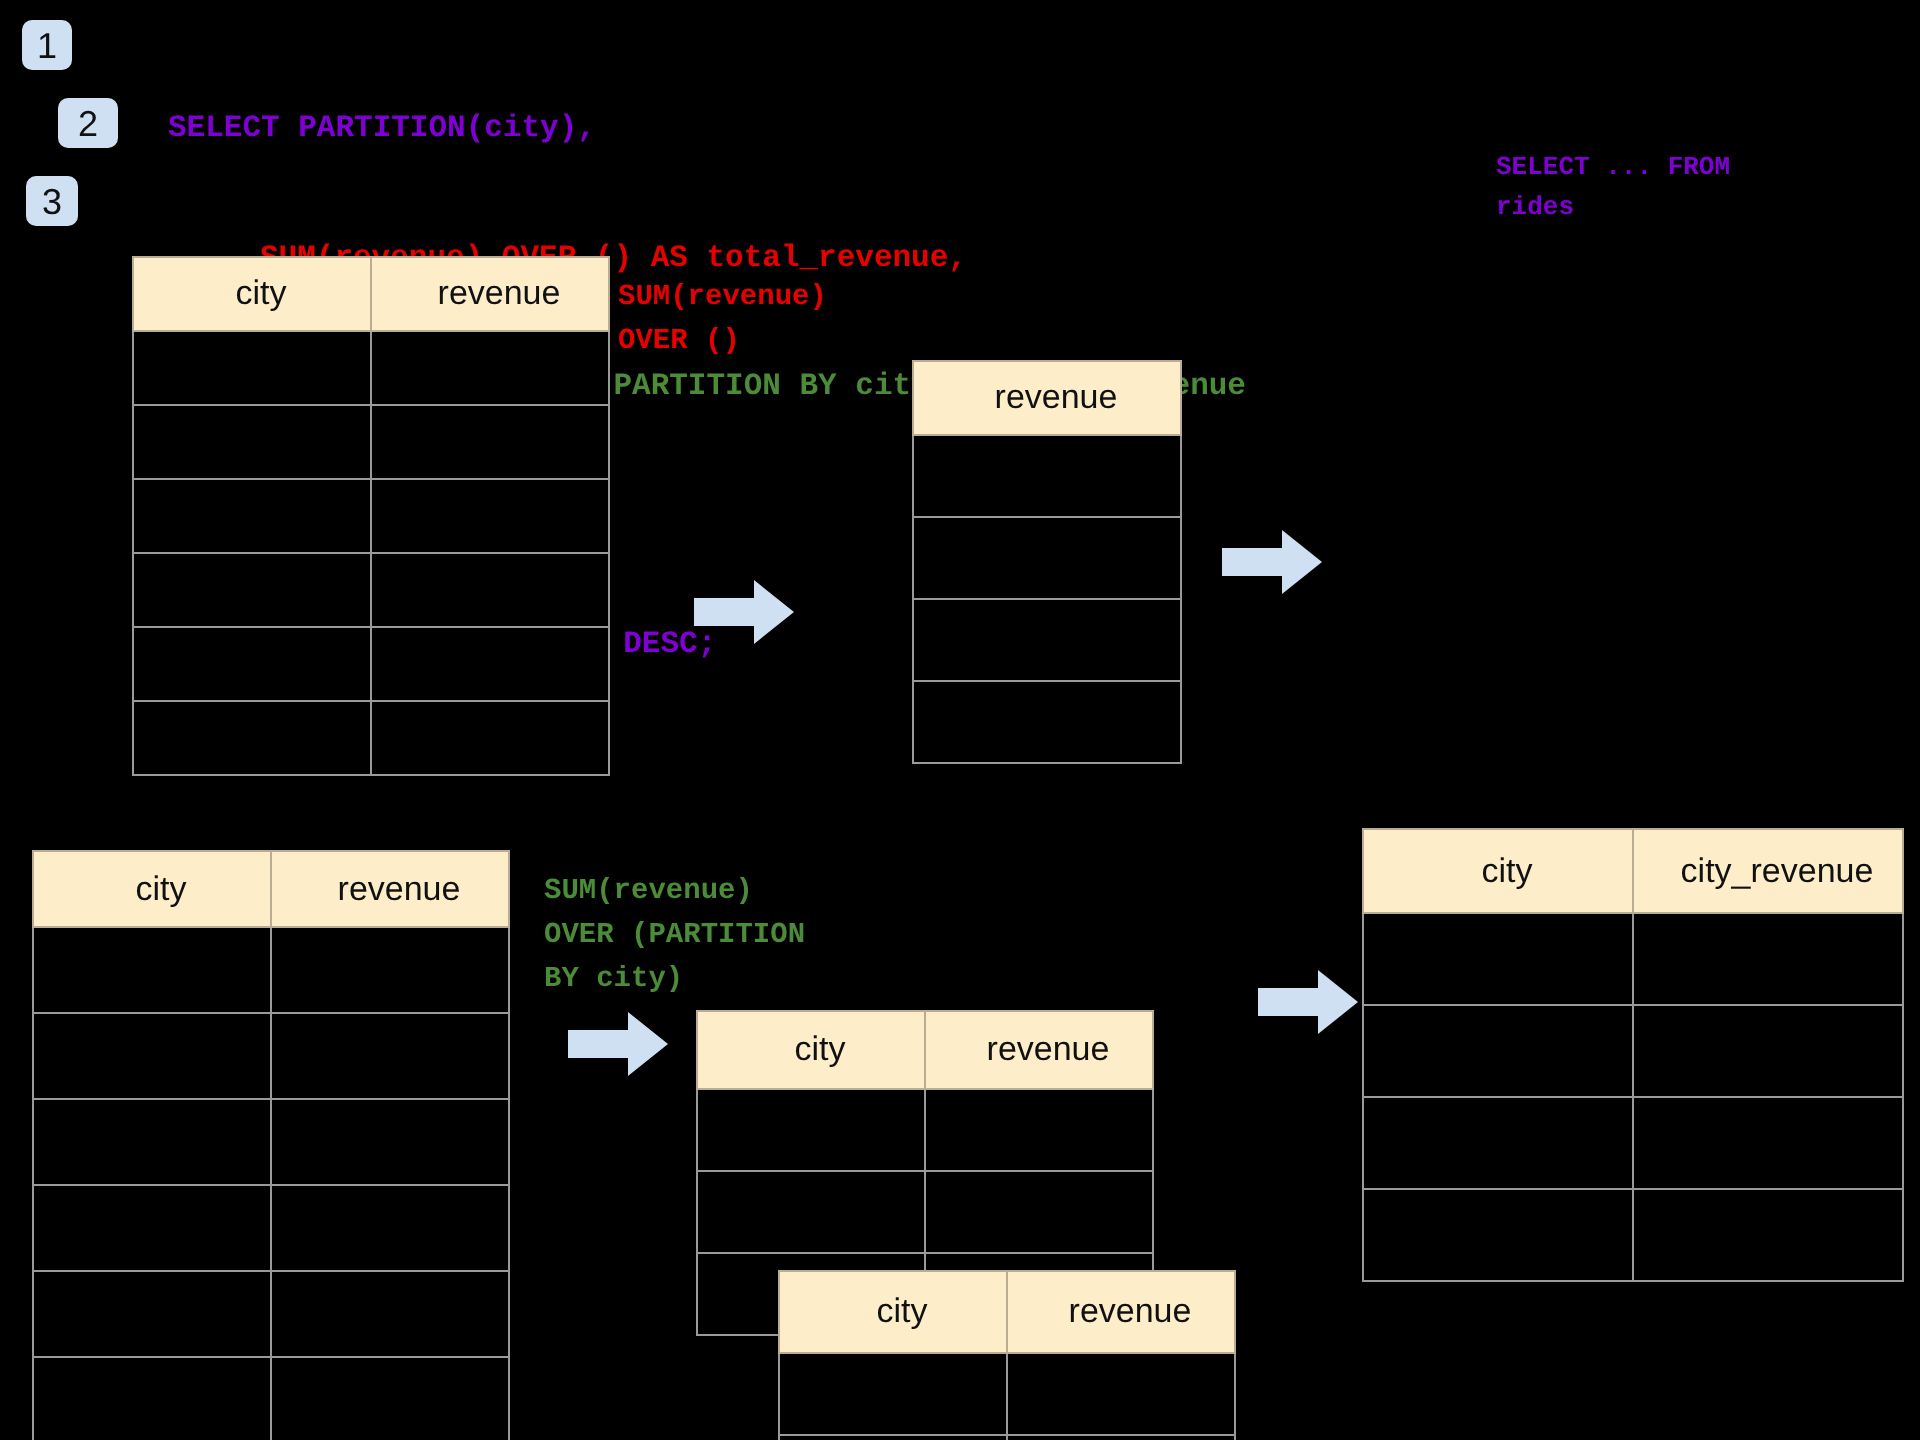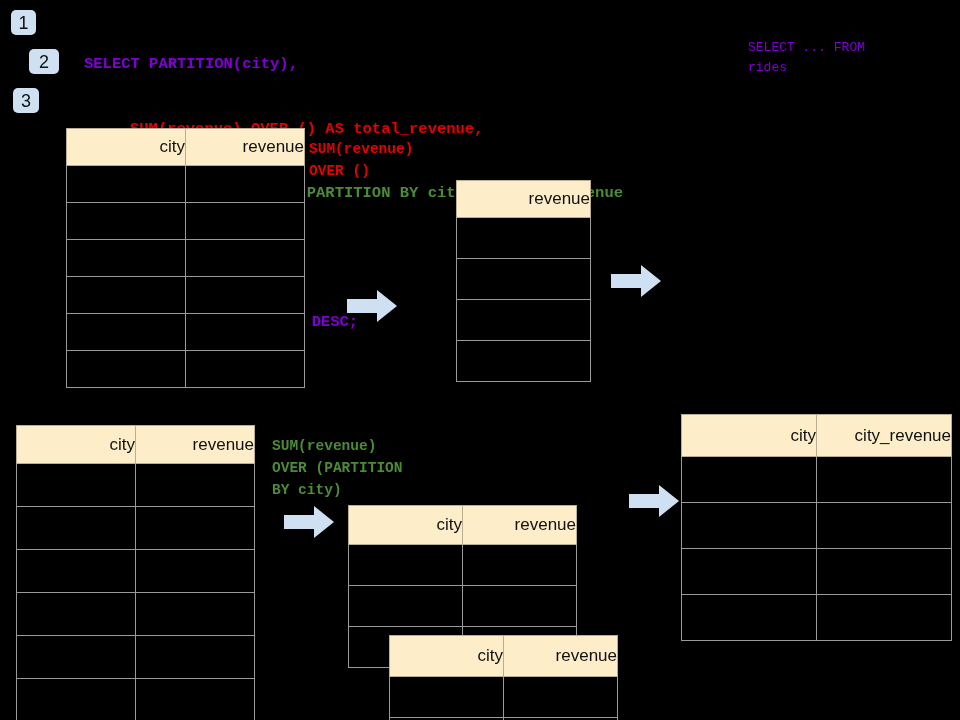--- a/index.html
+++ b/index.html
@@ -40,24 +40,25 @@
     line-height: 21.5px;
     white-space: pre;
     letter-spacing: 0px;
   }
   .sql-line { white-space: pre; }
 
   .aside-note {
     position: absolute;
     font-family: "Liberation Mono", "DejaVu Sans Mono", monospace;
     font-size: 13px;
-    font-weight: normal;
+    font-weight: bold;
     line-height: 20px;
     white-space: pre;
     color: #7f00d4;
+    margin-top: 36px;
   }
 
   
   .annot {
     position: absolute;
     font-family: "Liberation Mono", "DejaVu Sans Mono", monospace;
     font-size: 14.5px;
     font-weight: bold;
     line-height: 22px;
     white-space: pre;
@@ -73,21 +74,21 @@
   .tbl td {
     border: 1px solid #9a9a9a;
     padding: 0;
     background: #000000;
   }
   .tbl td.hdr {
     background: #fdeec9;
     color: #111111;
     font-family: "Liberation Sans", sans-serif;
     font-size: 17px;
-    text-align: right;
+    text-align: center;
     padding: 0 0 0 9px;
     border: 1px solid #b9ae93;
   }
 
   
   .arrow {
     position: absolute;
   }
 </style>
 </head>

